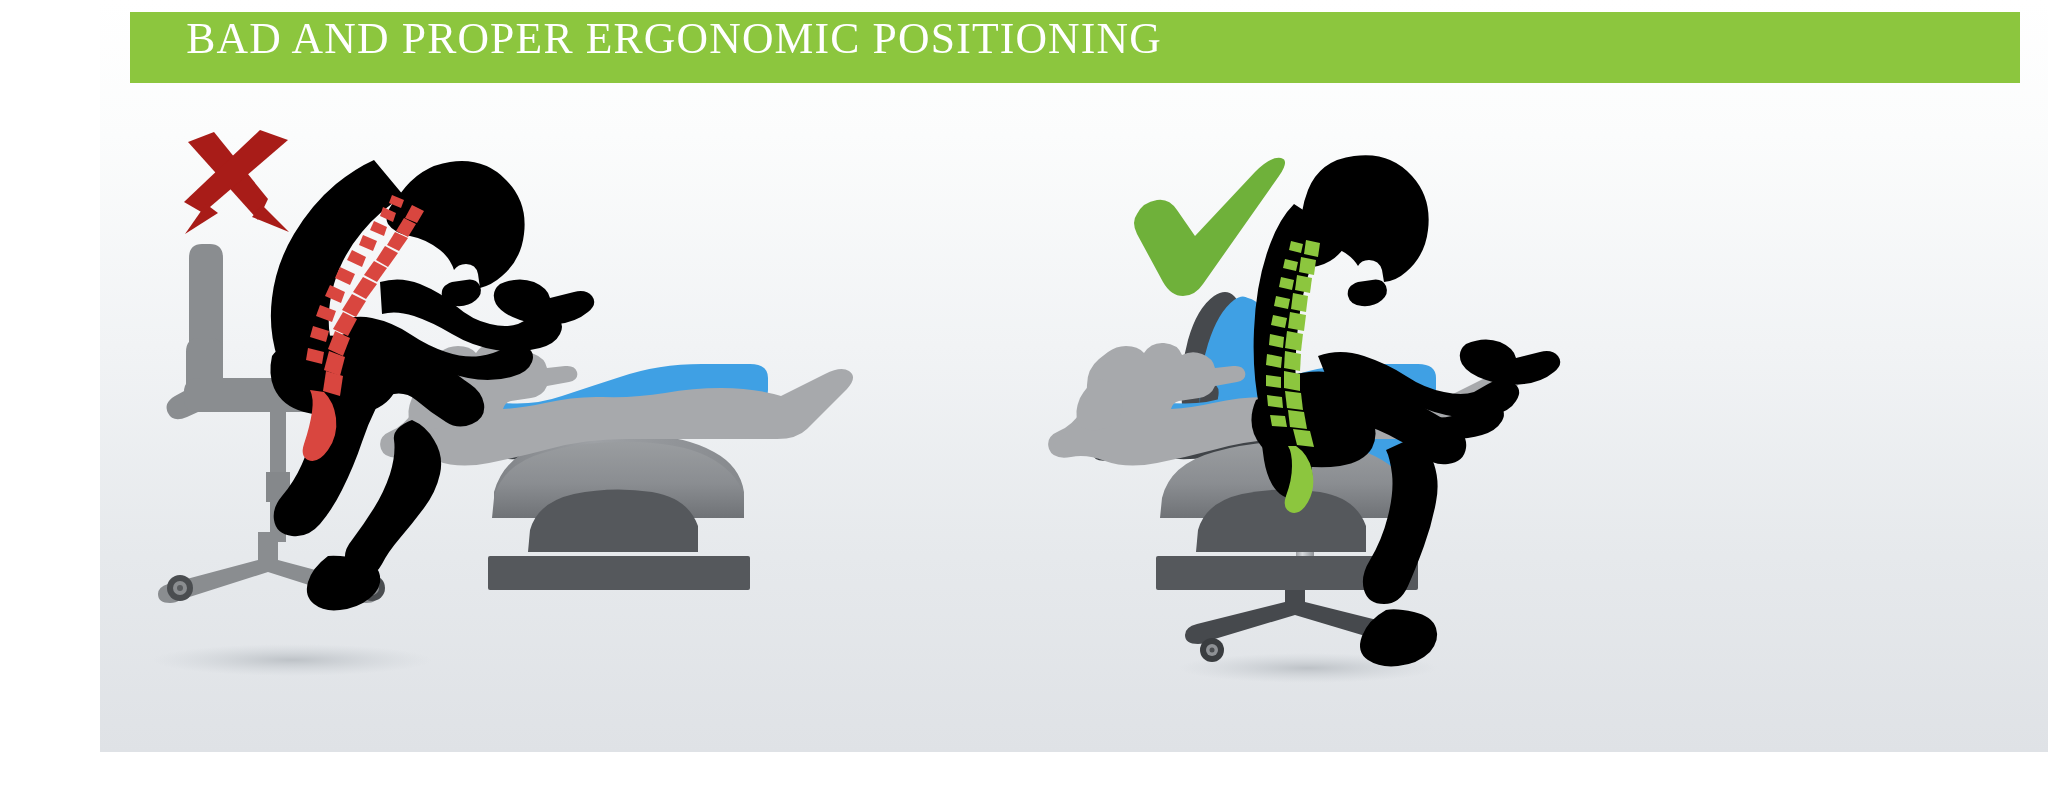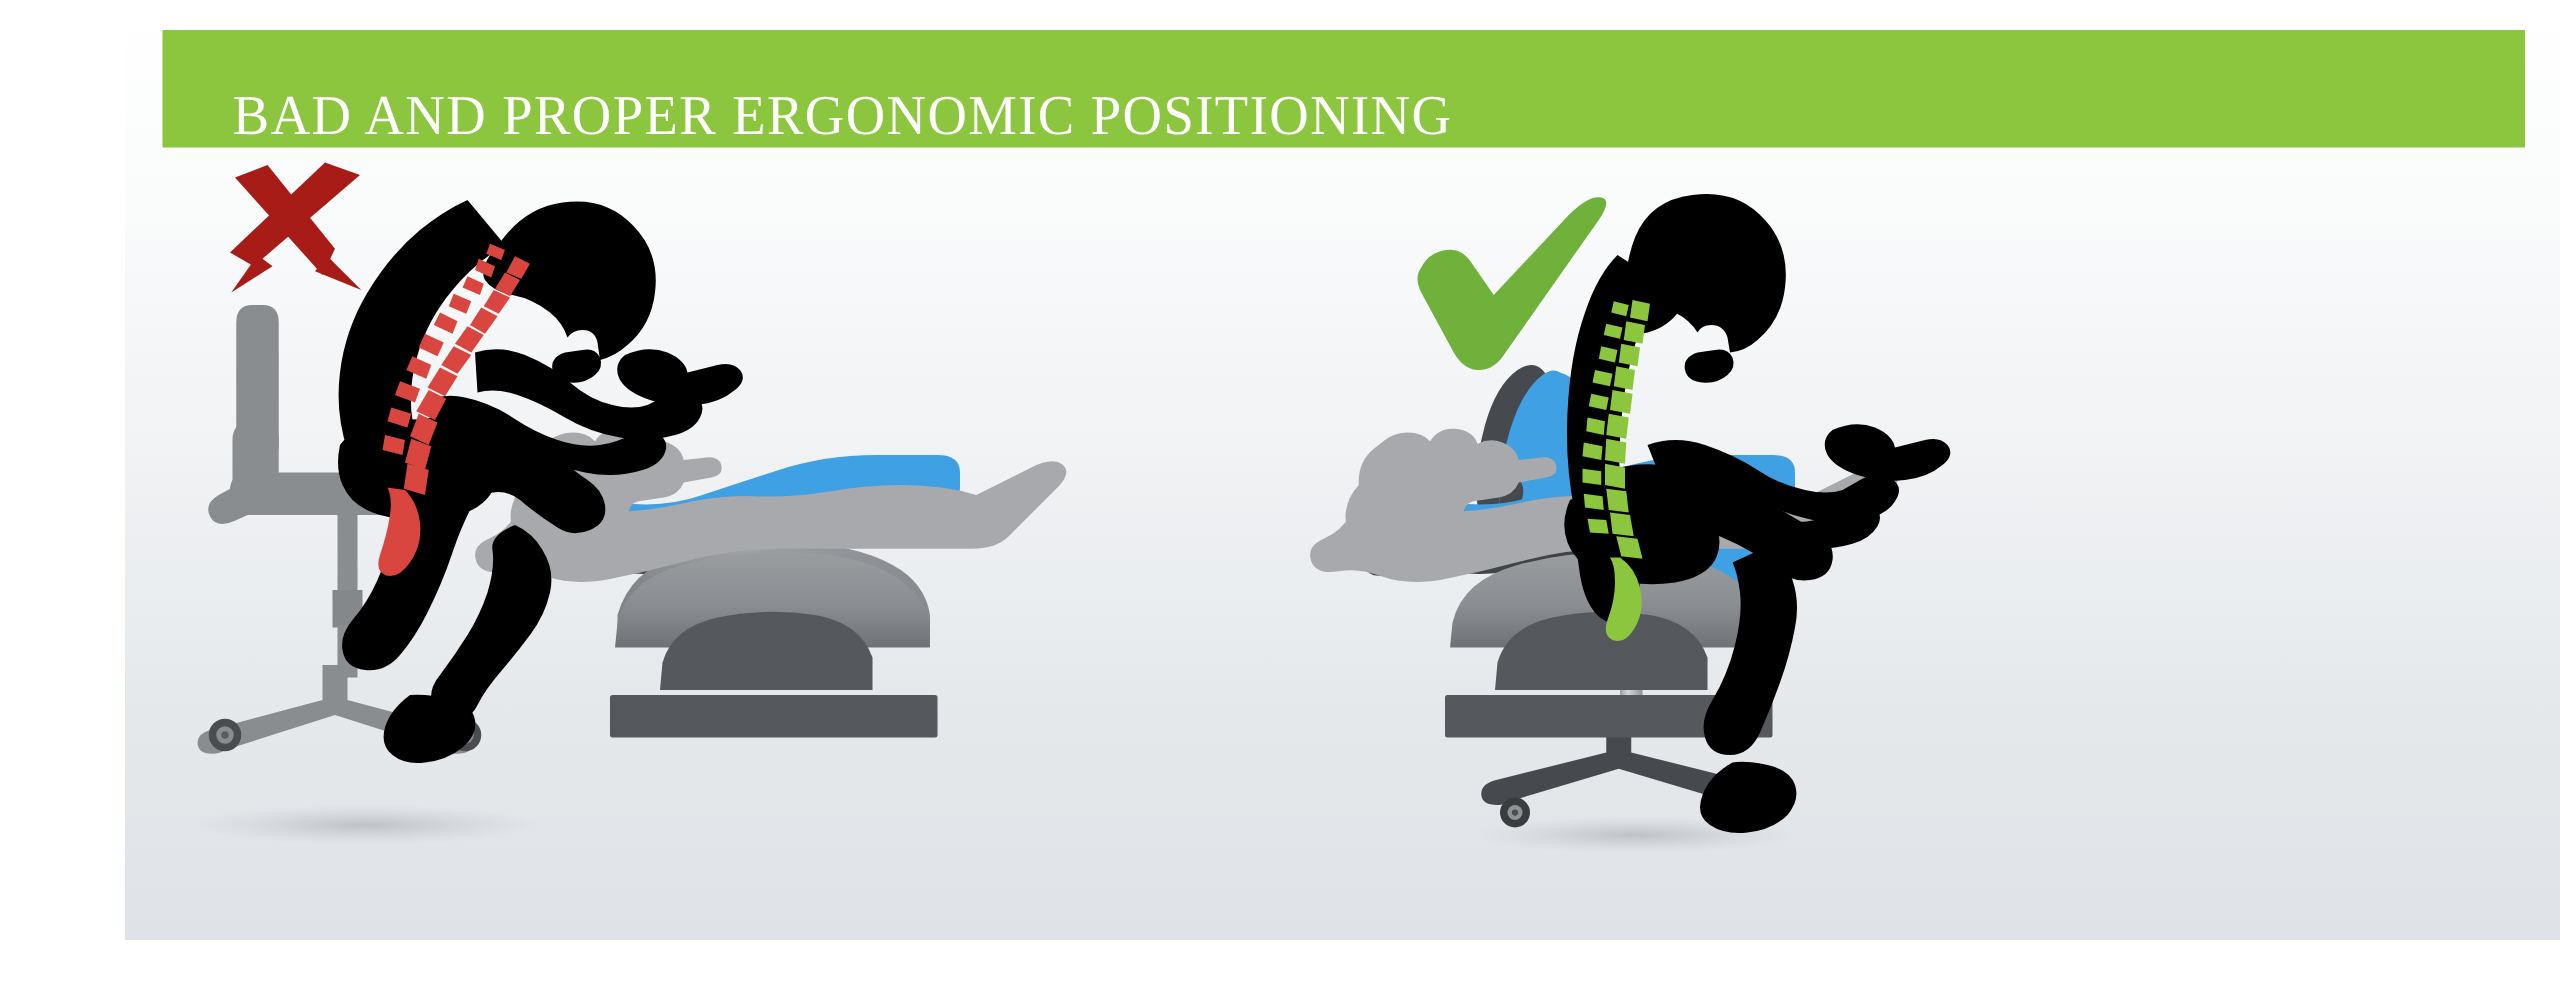--- a/index.html
+++ b/index.html
@@ -23,26 +23,26 @@
     position: absolute;
     left: 100px;
     top: 0px;
     width: 1948px;
     height: 752px;
     background: linear-gradient(to bottom, #ffffff 0%, #fbfcfc 18%, #f1f3f5 46%, #e6e9ec 74%, #dfe2e6 100%);
   }
   .title-bar {
     position: absolute;
     left: 130px;
-    top: 24px;
+    top: 12px;
     width: 1890px;
-    height: 94px;
+    height: 71px;
     background: #8cc63e;
     display: flex;
-    align-items: flex-end;
+    align-items: flex-start;
   }
   .title-text {
     color: #ffffff;
     font-family: "Liberation Serif", serif;
     font-size: 45px;
     letter-spacing: 1.2px;
     padding-left: 58px;
     white-space: nowrap;
     transform: scaleX(0.97);
     transform-origin: left center;

